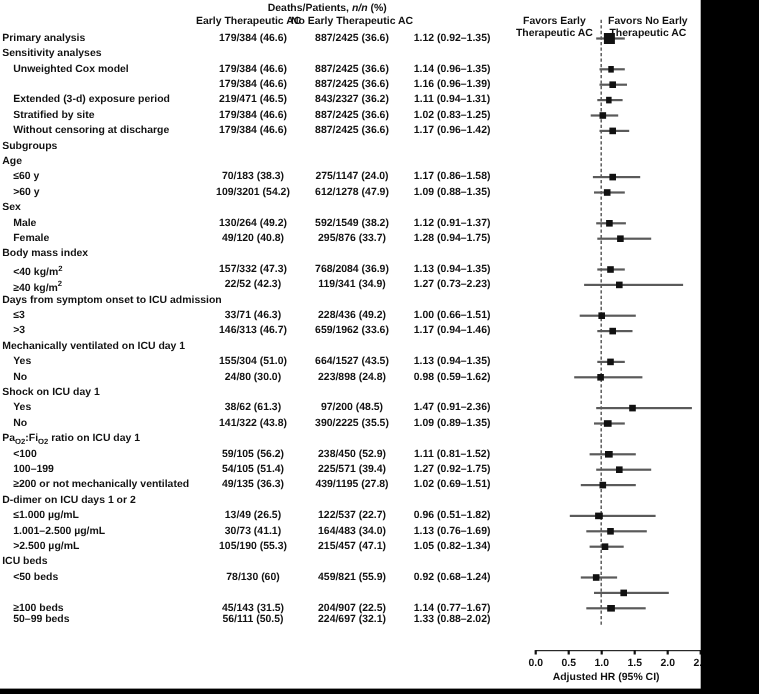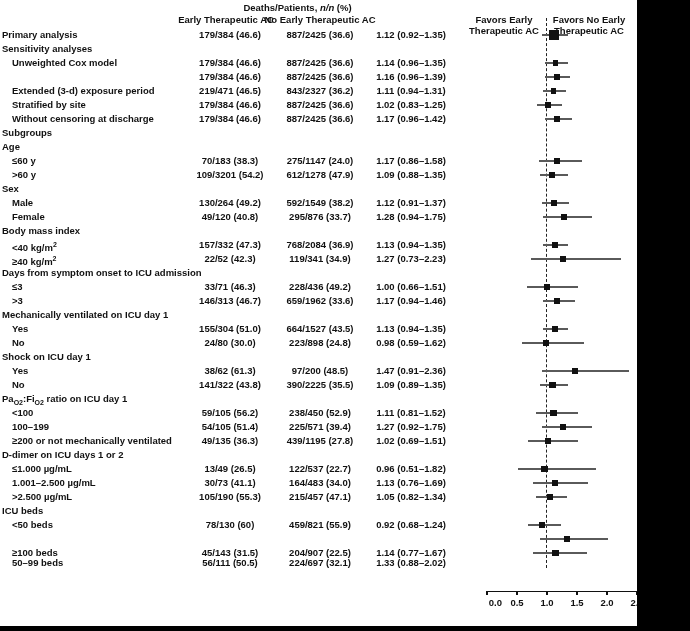--- a/index.html
+++ b/index.html
@@ -399,30 +399,31 @@
         </div>
         <div class="marker" style="left: 0px; top: 546px; width: 172px; height: 14px;">
           <div class="ci" style="left: 68.2px; width: 54px;"></div>
           <div class="box" style="width: 6.5px; height: 6.5px; left: 87.15px; top: 3.75px;"></div>
         </div>
       </div>
     <div id="axis">
       <div id="axisline"></div>
       <div id="ticks">
           <div class="tick" style="left: 21.35px;"></div>
-          <div class="ticklbl" style="left: 7px; text-align: right;">0.0</div>
+          <div class="ticklbl" style="left: 7px;">0.0</div>
           <div class="tick" style="left: 51.35px;"></div>
           <div class="ticklbl" style="left: 37px;">0.5</div>
           <div class="tick" style="left: 81.35px;"></div>
           <div class="ticklbl" style="left: 67px;">1.0</div>
           <div class="tick" style="left: 111.35px;"></div>
           <div class="ticklbl" style="left: 97px;">1.5</div>
           <div class="tick" style="left: 141.35px;"></div>
           <div class="ticklbl" style="left: 127px;">2.0</div>
           <div class="tick" style="left: 171.35px;"></div>
           <div class="ticklbl" style="left: 157px;">2.5</div>
         </div>
+      <div id="axistitle">Adjusted HR (95% CI)</div>
     </div>
   </div>
 
   <div id="clipmask"></div>
   <div id="bottombar"></div>
 </div>
 
 </body></html>

